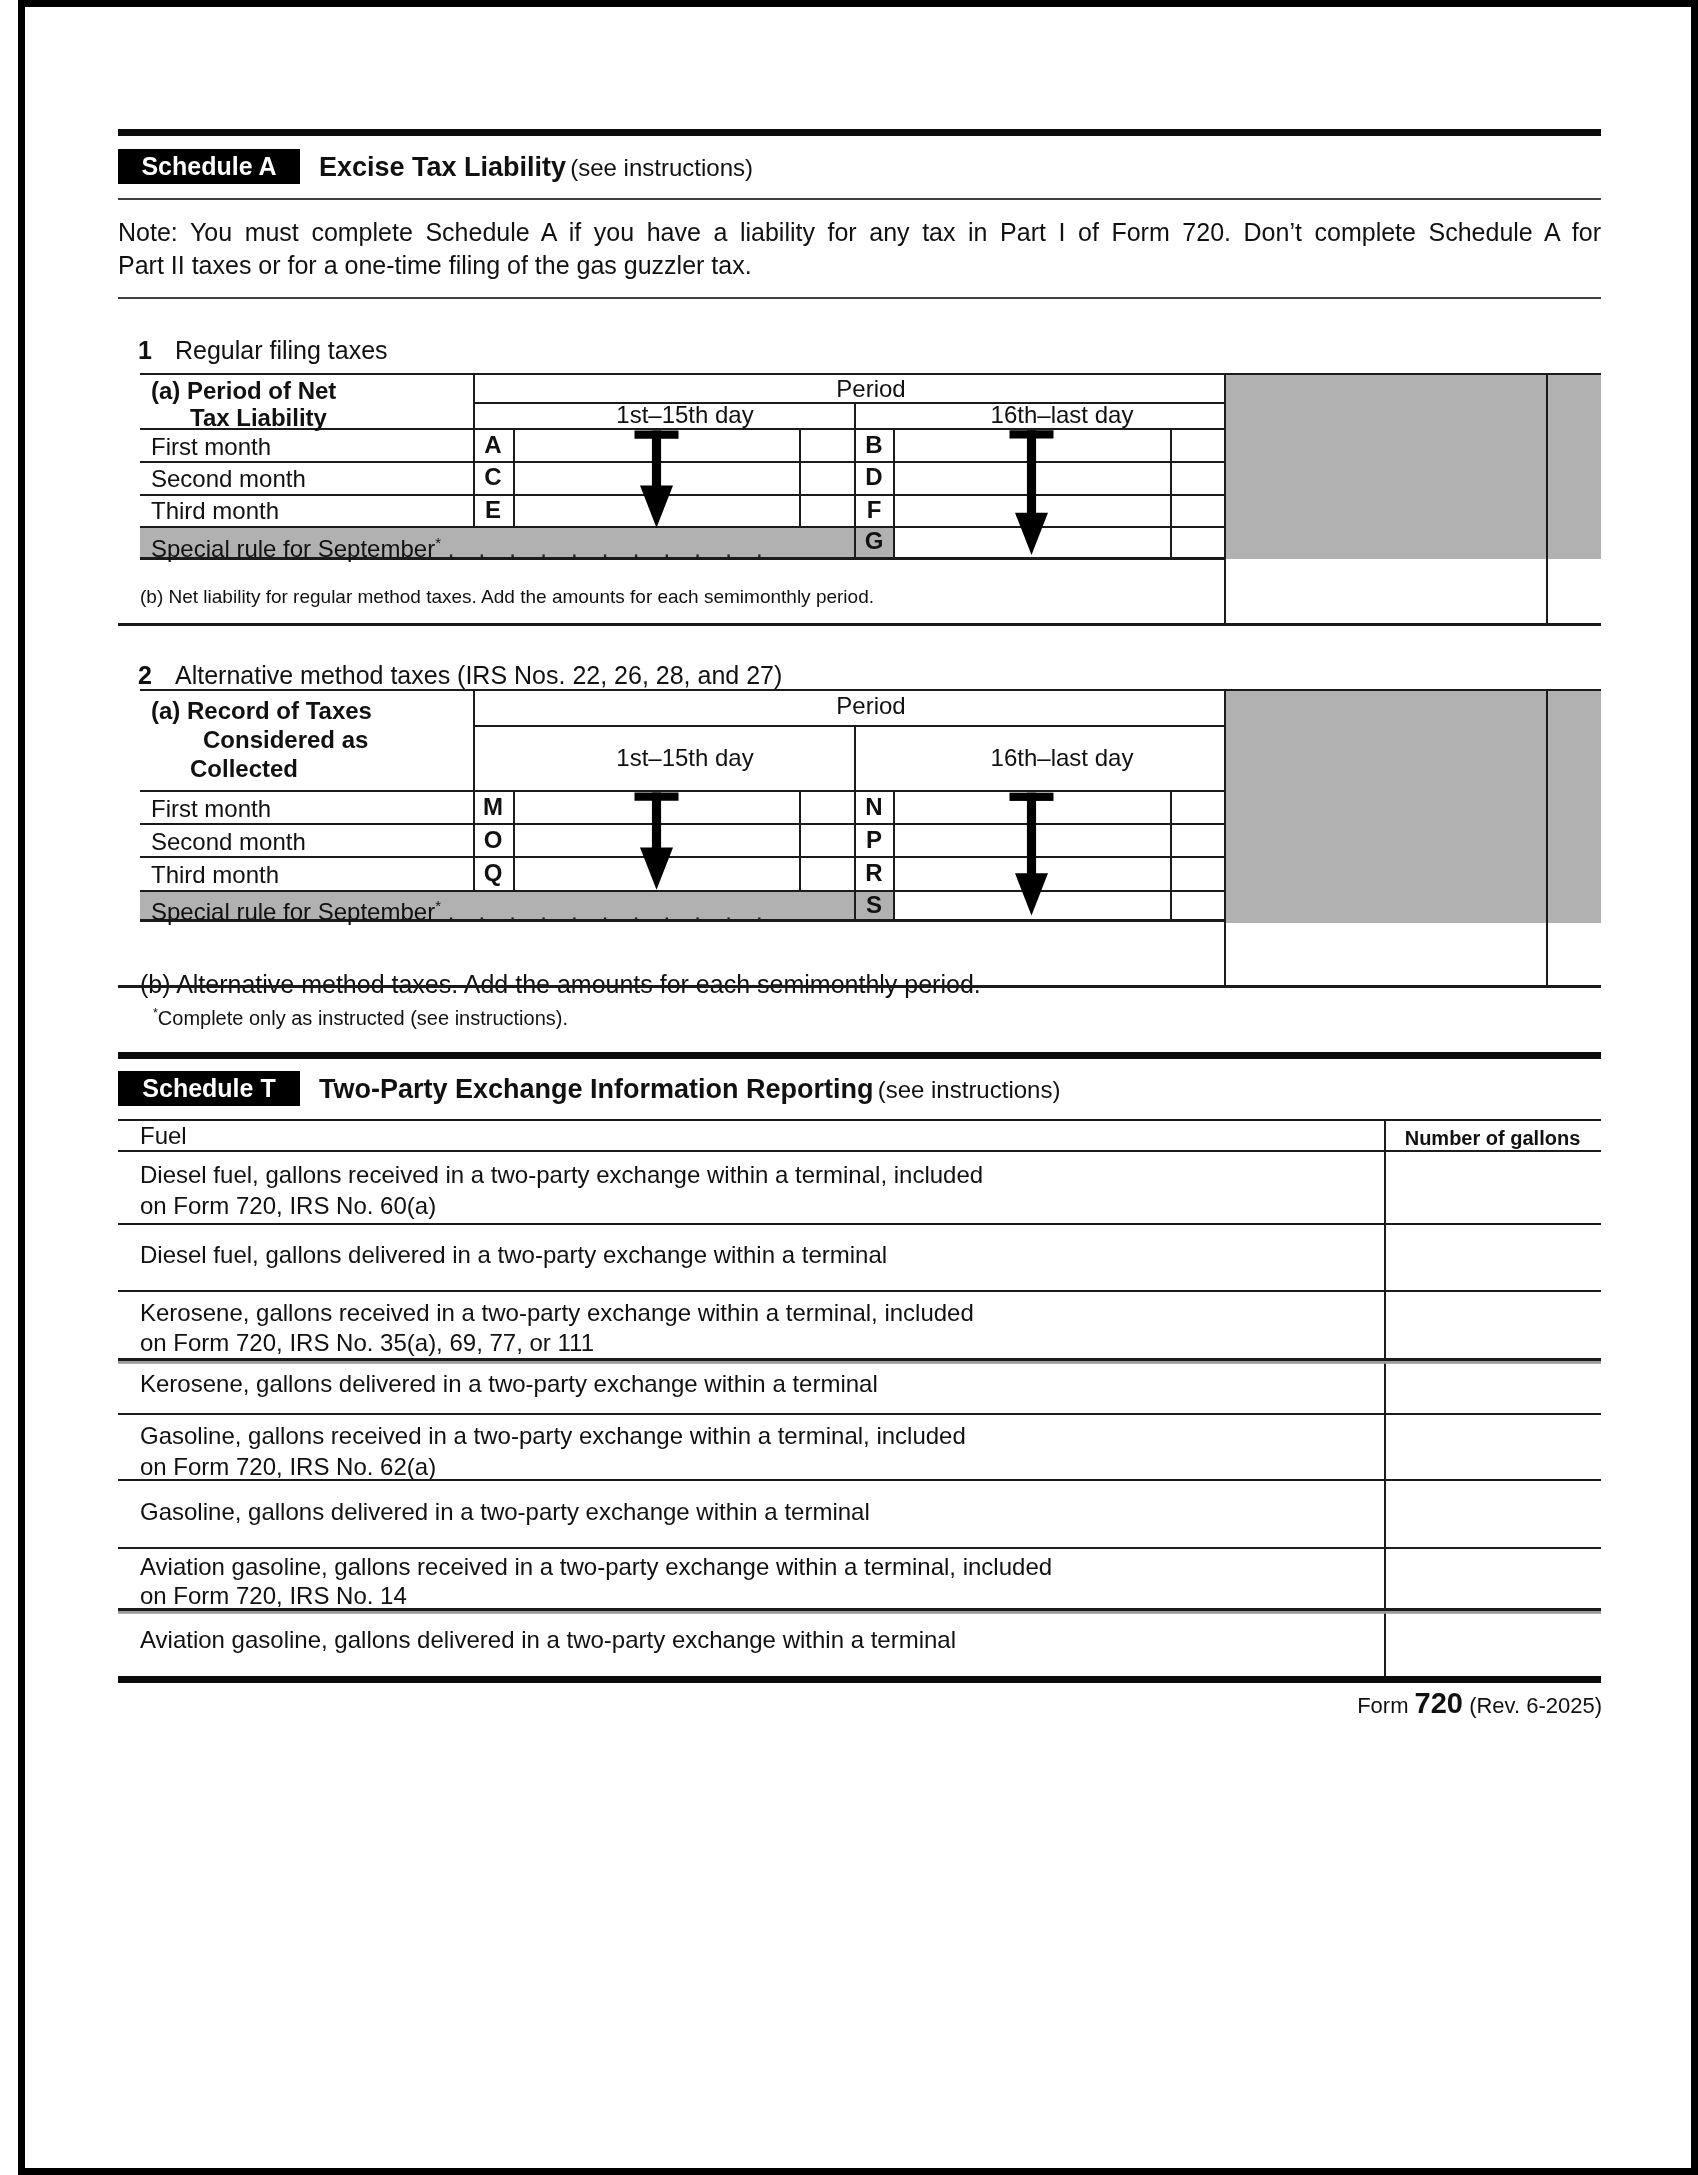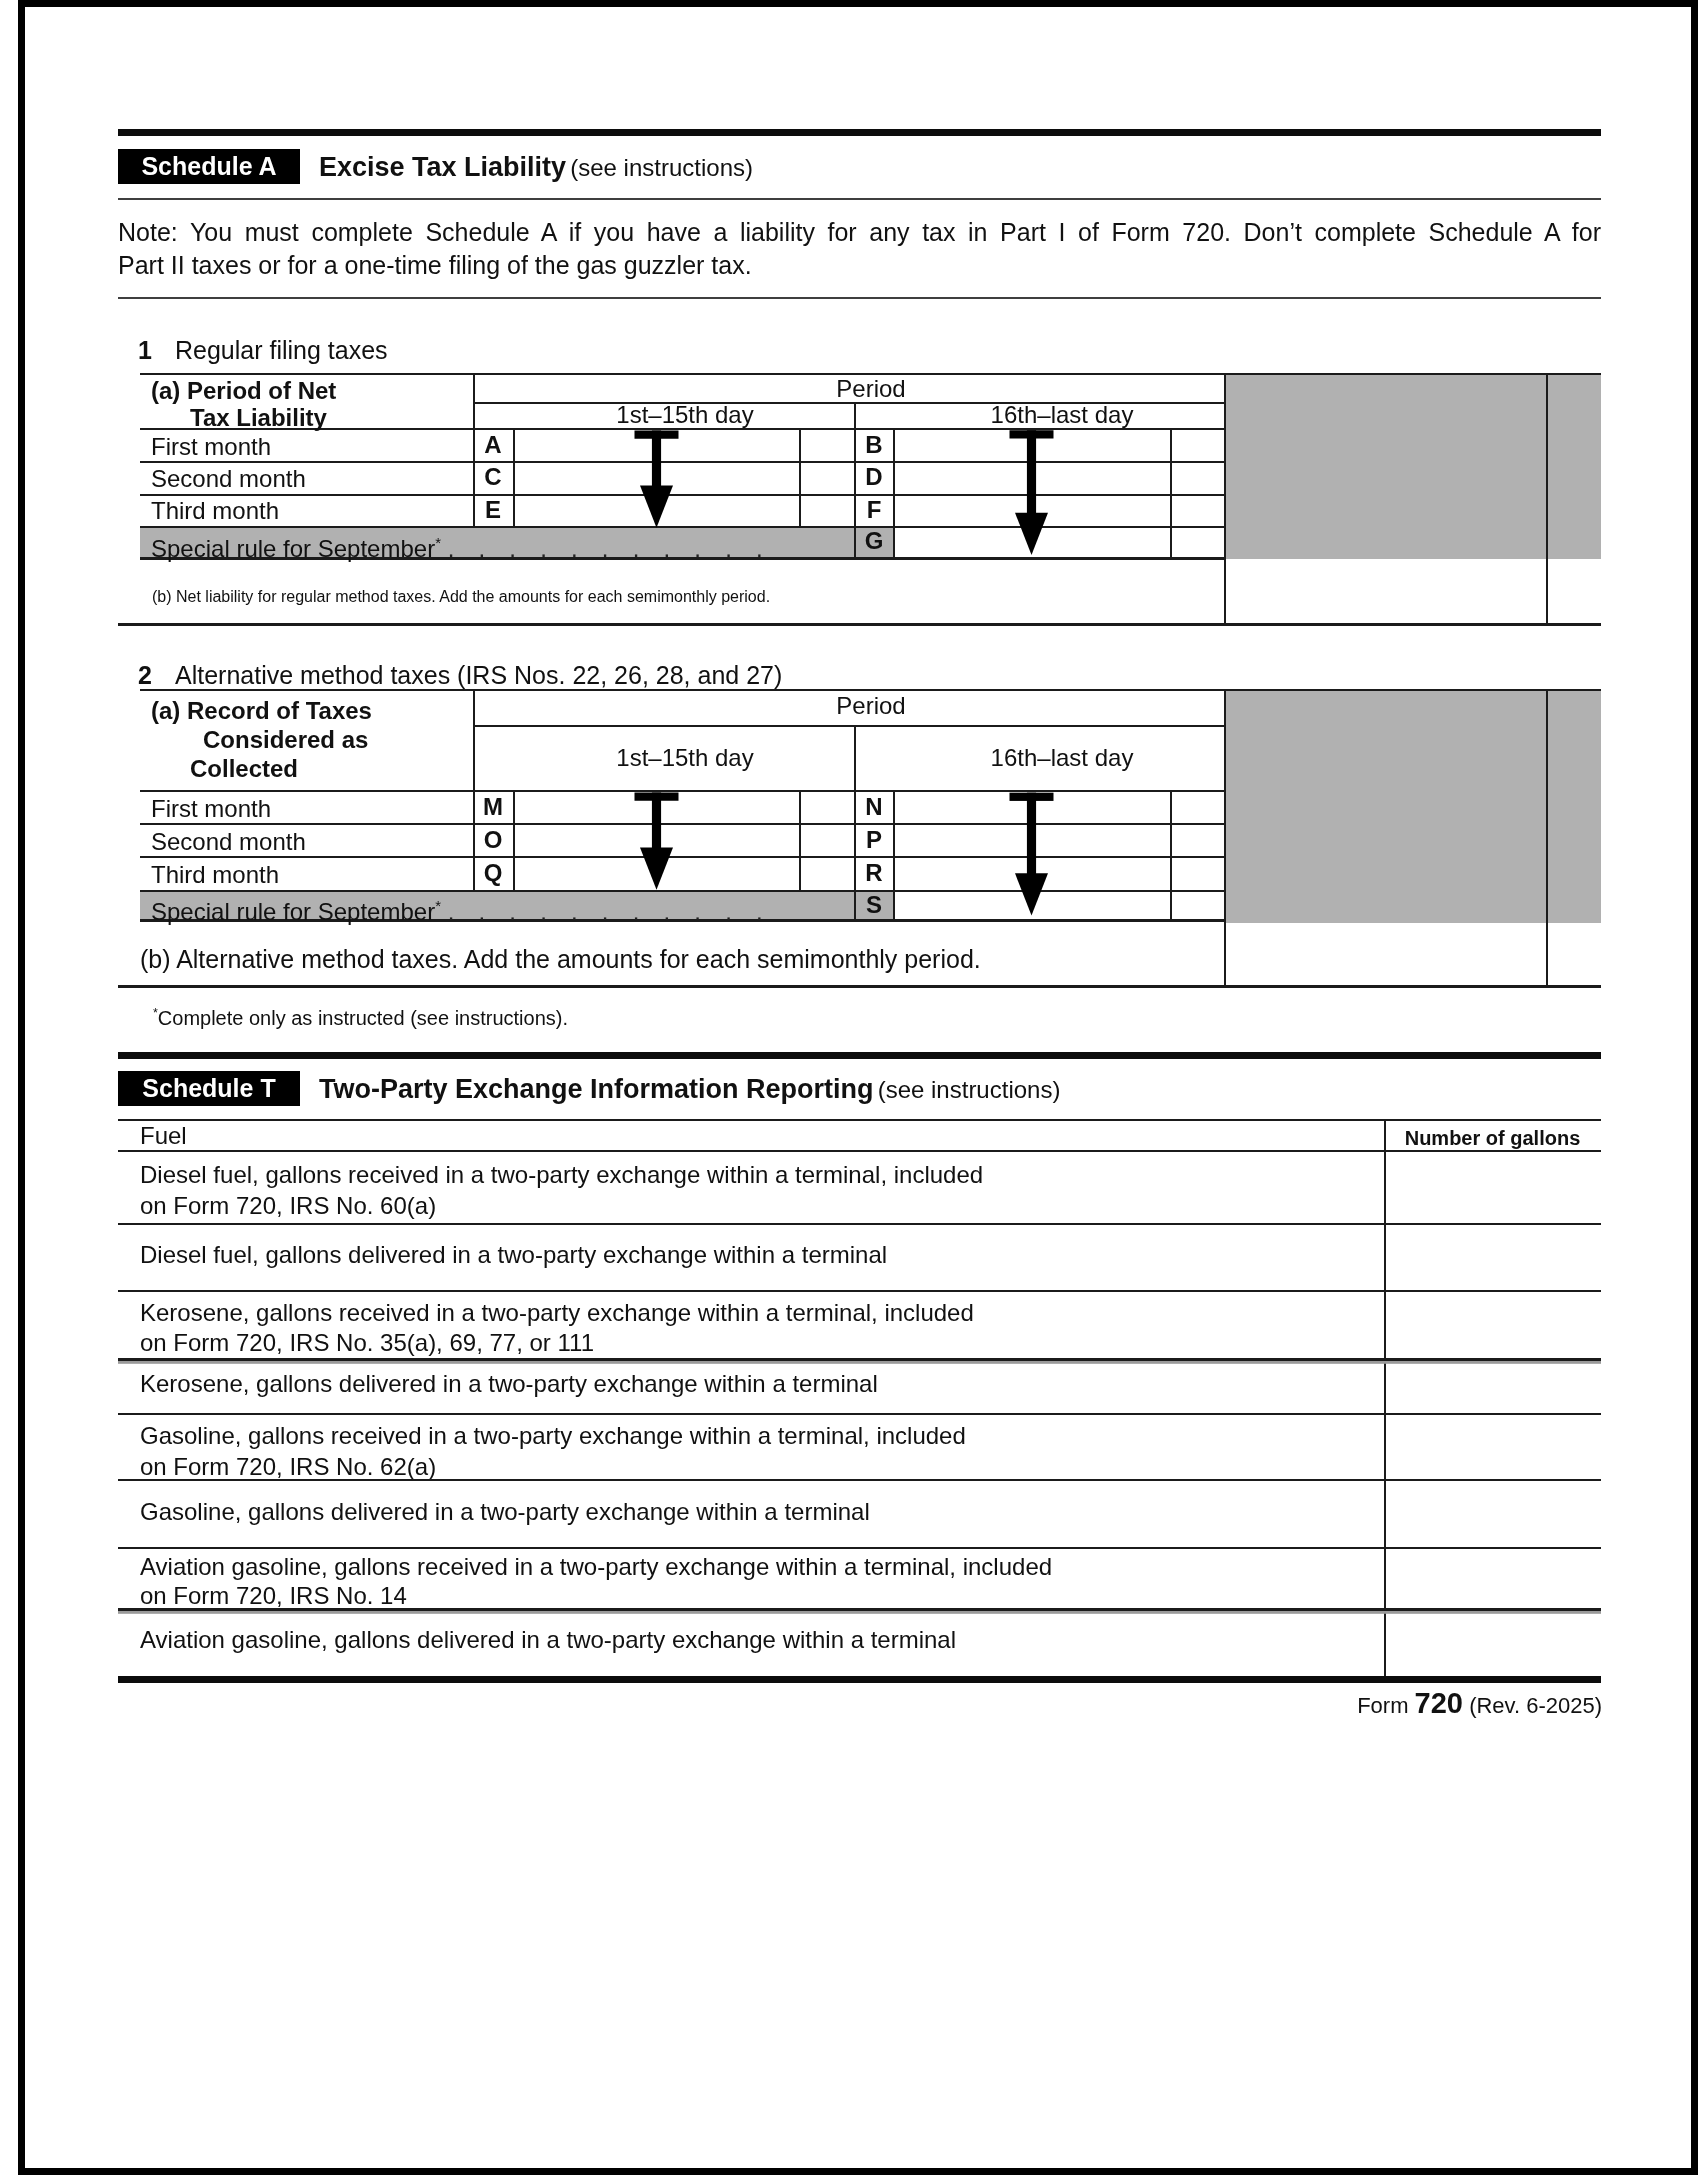--- a/index.html
+++ b/index.html
@@ -120,21 +120,21 @@
   <rect x="6" y="0" width="48" height="9" fill="#000"></rect>
     <rect x="25" y="0" width="10" height="64" fill="#000"></rect>
     <polygon points="12,60 48,60 30,106" fill="#000"></polygon>
 </svg>
 <svg class="arrow" style="left:1004px;top:430px" width="55" height="127" viewBox="0 0 60 138">
   <rect x="6" y="0" width="48" height="9" fill="#000"></rect>
     <rect x="25" y="0" width="10" height="94" fill="#000"></rect>
     <polygon points="12,90 48,90 30,136" fill="#000"></polygon>
 </svg>
 
-<div class="t" style="left:152px;top:583px;font-size:16px">
+<div class="t" style="left:140px;top:583px;font-size:19px">
   <span class="b">(b)</span><span> Net liability for regular method taxes. Add the amounts for each semimonthly period.</span>
 </div>
 <div class="field" style="left:1226px;top:559px;width:318px;height:63px"></div>
 <div class="hl3" style="left:118px;top:623px;width:1483px"></div>
 
 <div class="sec" style="left:138px;top:661px">
   <span class="secnum">2</span><span>Alternative method taxes (IRS Nos. 22, 26, 28, and 27)</span>
 </div>
 
 <div class="gray" style="left:1224px;top:689px;width:377px;height:234px"></div>
@@ -192,21 +192,21 @@
   <rect x="6" y="0" width="48" height="9" fill="#000"></rect>
     <rect x="25" y="0" width="10" height="64" fill="#000"></rect>
     <polygon points="12,60 48,60 30,106" fill="#000"></polygon>
 </svg>
 <svg class="arrow" style="left:1004px;top:792px" width="55" height="126" viewBox="0 0 60 136">
   <rect x="6" y="0" width="48" height="9" fill="#000"></rect>
     <rect x="25" y="0" width="10" height="92" fill="#000"></rect>
     <polygon points="12,88 48,88 30,134" fill="#000"></polygon>
 </svg>
 
-<div class="t" style="left:140px;top:945px;font-size:25px">
+<div class="t" style="left:140px;top:970px;font-size:25px">
   <span class="b">(b)</span><span> Alternative method taxes. Add the amounts for each semimonthly period.</span>
 </div>
 <div class="field" style="left:1226px;top:922px;width:318px;height:61px"></div>
 <div class="hl3" style="left:118px;top:985px;width:1483px"></div>
 
 <div class="footnote" style="left:153px;top:1006px">
   <sup>*</sup><span>Complete only as instructed (see instructions).</span>
 </div>
 
 <div class="rule-thick" style="left:118px;top:1052px;width:1483px"></div>

